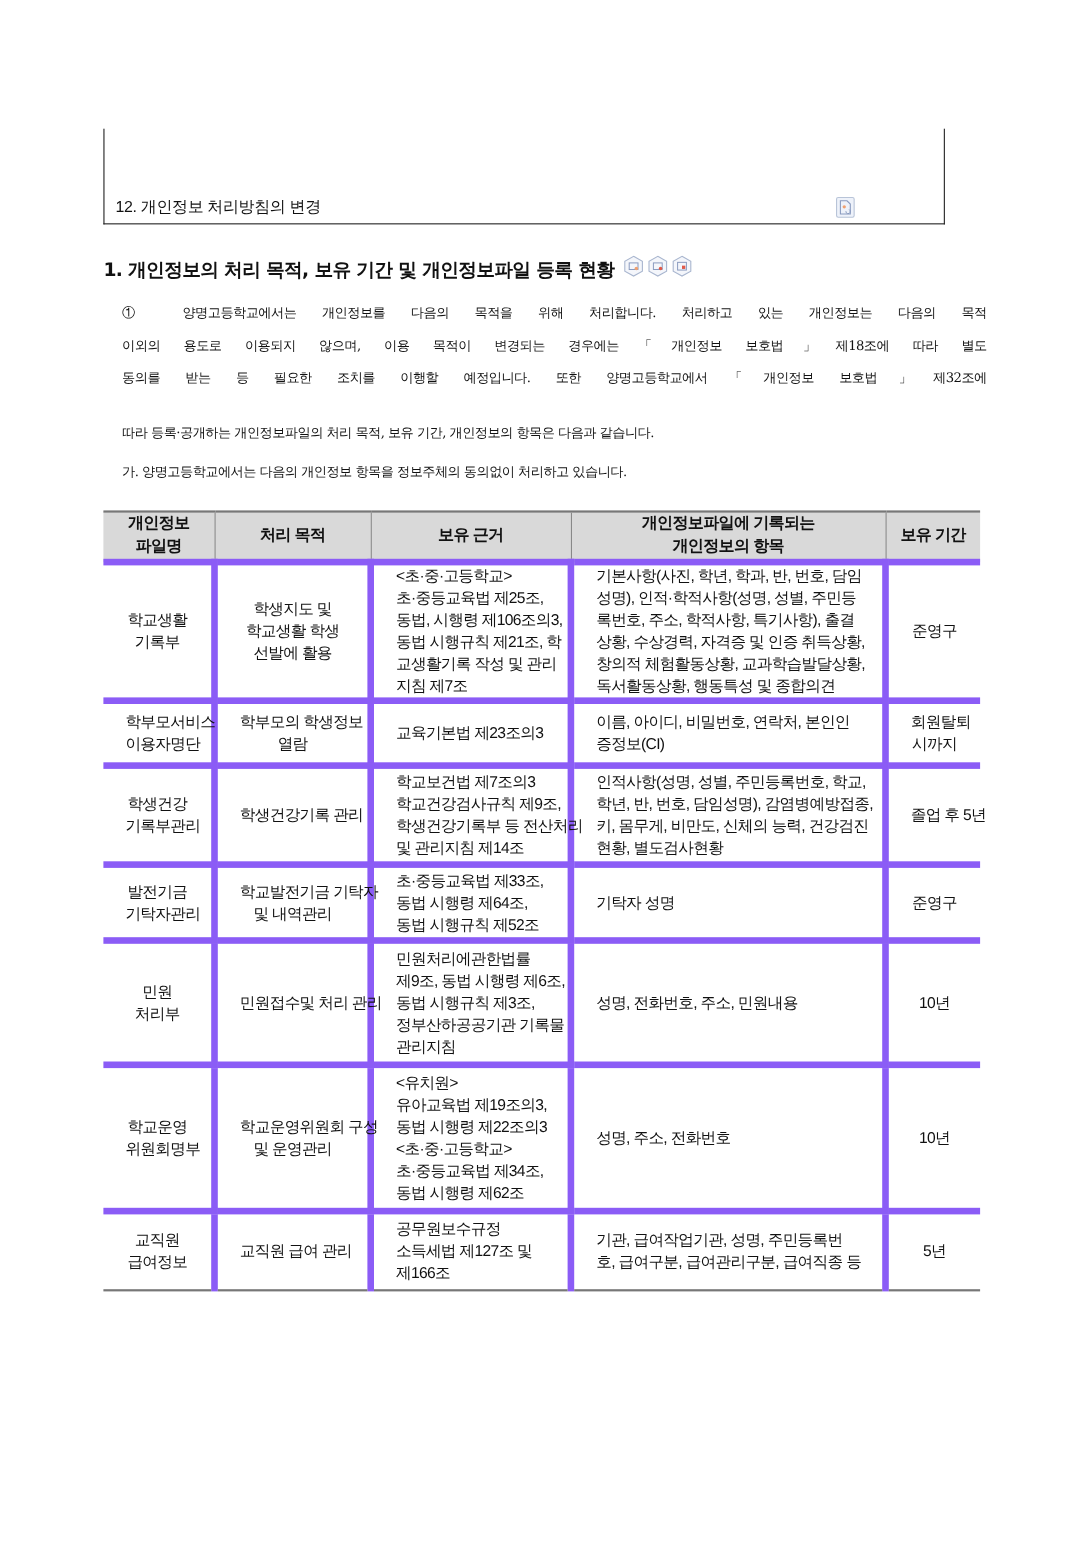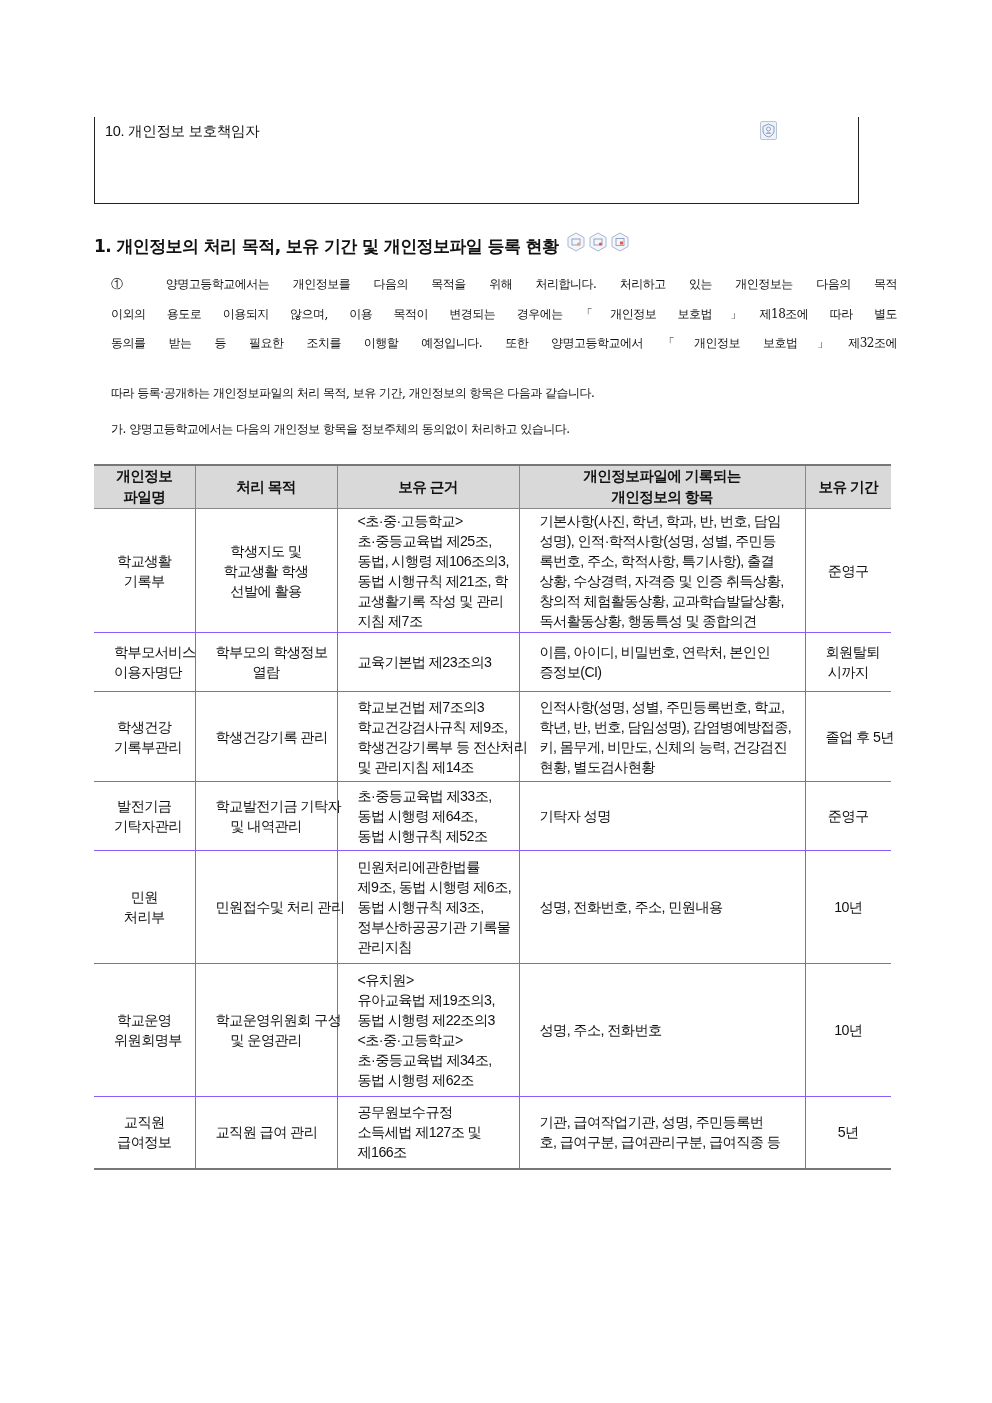--- a/index.html
+++ b/index.html
@@ -50,40 +50,40 @@
     table.data col.c2 { width: 142px; }
     table.data col.c3 { width: 182px; }
     table.data col.c4 { width: 286px; }
     table.data col.c5 { width: 86px; }
     table.data th {
       background: #d9d9d9; font-weight: bold; font-size: 14.6px;
       border: 1px solid #888; border-top: 2px solid #777; height: 42px;
       padding: 0 2px; line-height: 21px;
     }
     table.data td {
-      border: 1px solid #8b5cf6; padding: 0 20px; vertical-align: middle;
+      border: 6px solid #8b5cf6; padding: 0 20px; vertical-align: middle;
     }
     table.data tr:last-child td { border-bottom: 2px solid #777; }
     table.data th:first-child, table.data td:first-child { border-left: none; }
     table.data th:last-child, table.data td:last-child { border-right: none; }
     td.center { text-align: center; }
     td.left { text-align: left; }
     .line { display: block; white-space: nowrap; }
   </style>
 </head>
 <body>
 
 <div class="toc-box">
-  <div class="toc-item" style="top:0px;">
-    <span>10. 개인정보 보호책임자</span>
+  <div class="toc-item" style="top:58px;">
+    <span>12. 개인정보 처리방침의 변경</span>
     <span class="toc-icon">
       <svg width="13" height="15" viewBox="0 0 13 15">
-          <path d="M6.5 1 L12 3.5 V8 C12 11 9 13.5 6.5 14 C4 13.5 1 11 1 8 V3.5 Z" fill="none" stroke="#8a9bbf" stroke-width="1"></path>
-          <circle cx="6.5" cy="6" r="2" fill="none" stroke="#8a9bbf" stroke-width="0.9"></circle>
-          <path d="M3.8 11 C4.5 9 8.5 9 9.2 11" fill="#f0a070" stroke="#8a9bbf" stroke-width="0.6"></path>
+          <path d="M2 1.5 H8 L11 4.5 V13.5 H2 Z" fill="none" stroke="#8a9bbf" stroke-width="1"></path>
+          <circle cx="5.5" cy="7" r="1.5" fill="#f0a070"></circle>
+          <path d="M7 11 A2 2 0 1 0 10 9.5" fill="none" stroke="#8a9bbf" stroke-width="0.9"></path>
         </svg>
     </span>
   </div>
 </div>
 
 <div class="section-title">
   <span>1. 개인정보의 처리 목적, 보유 기간 및 개인정보파일 등록 현황</span>
   <span class="hex-icons">
     <span class="hex">
       <svg width="20" height="20" viewBox="0 0 20 20">

